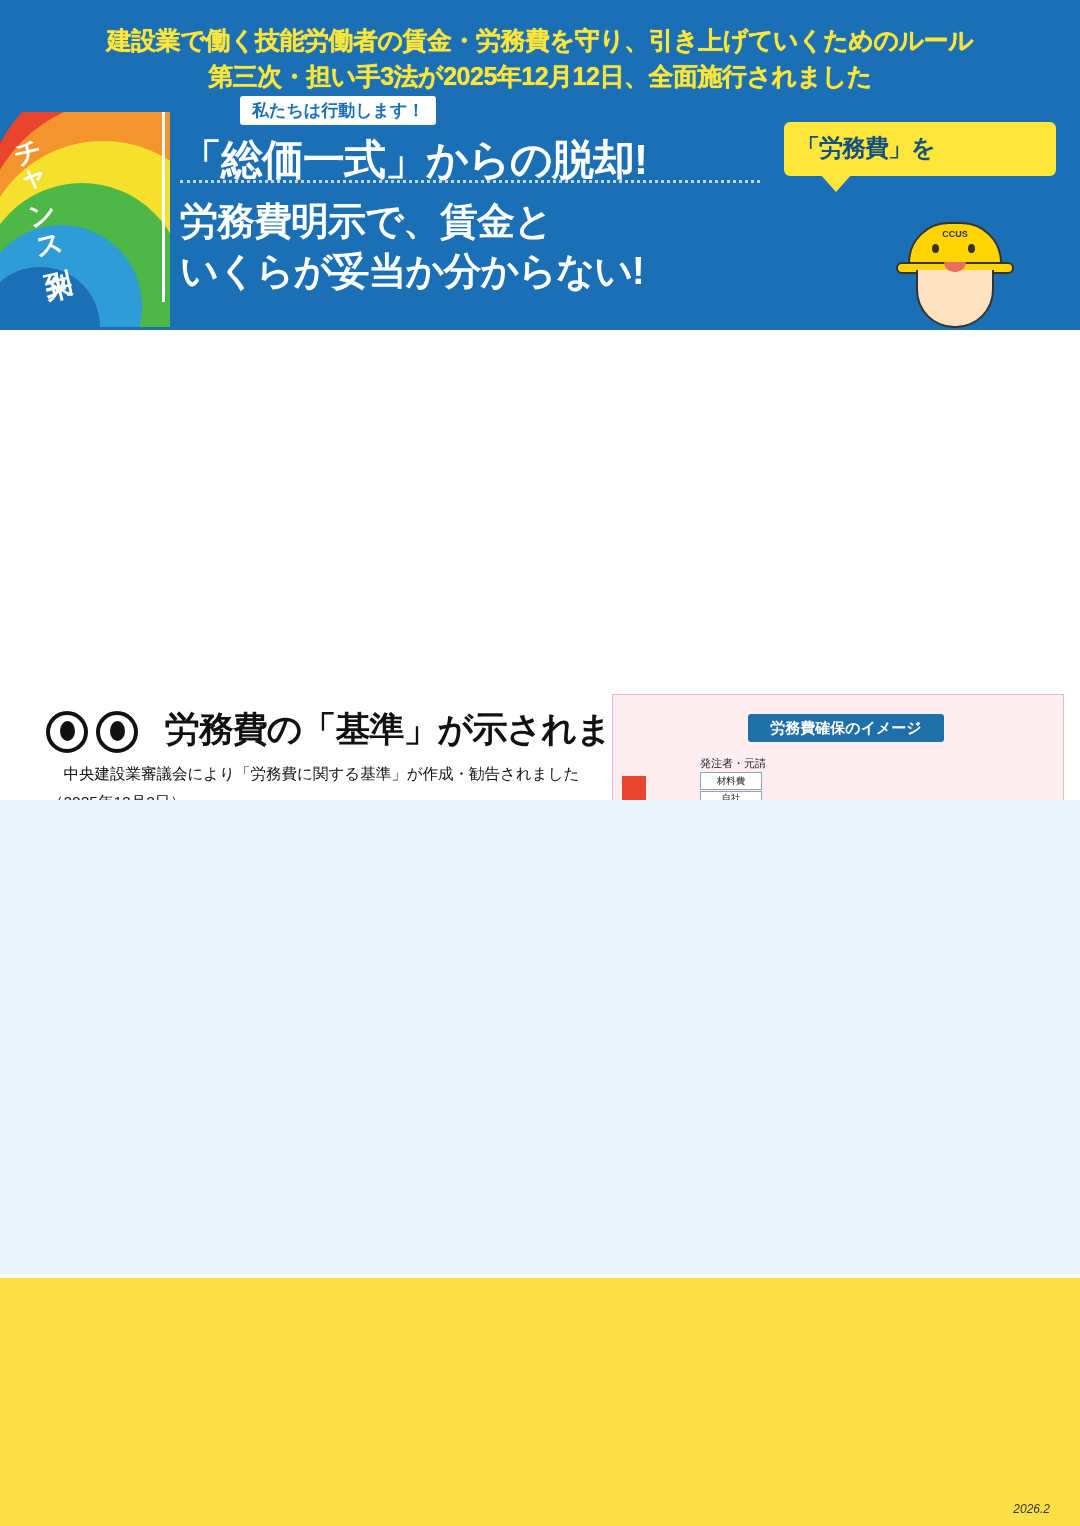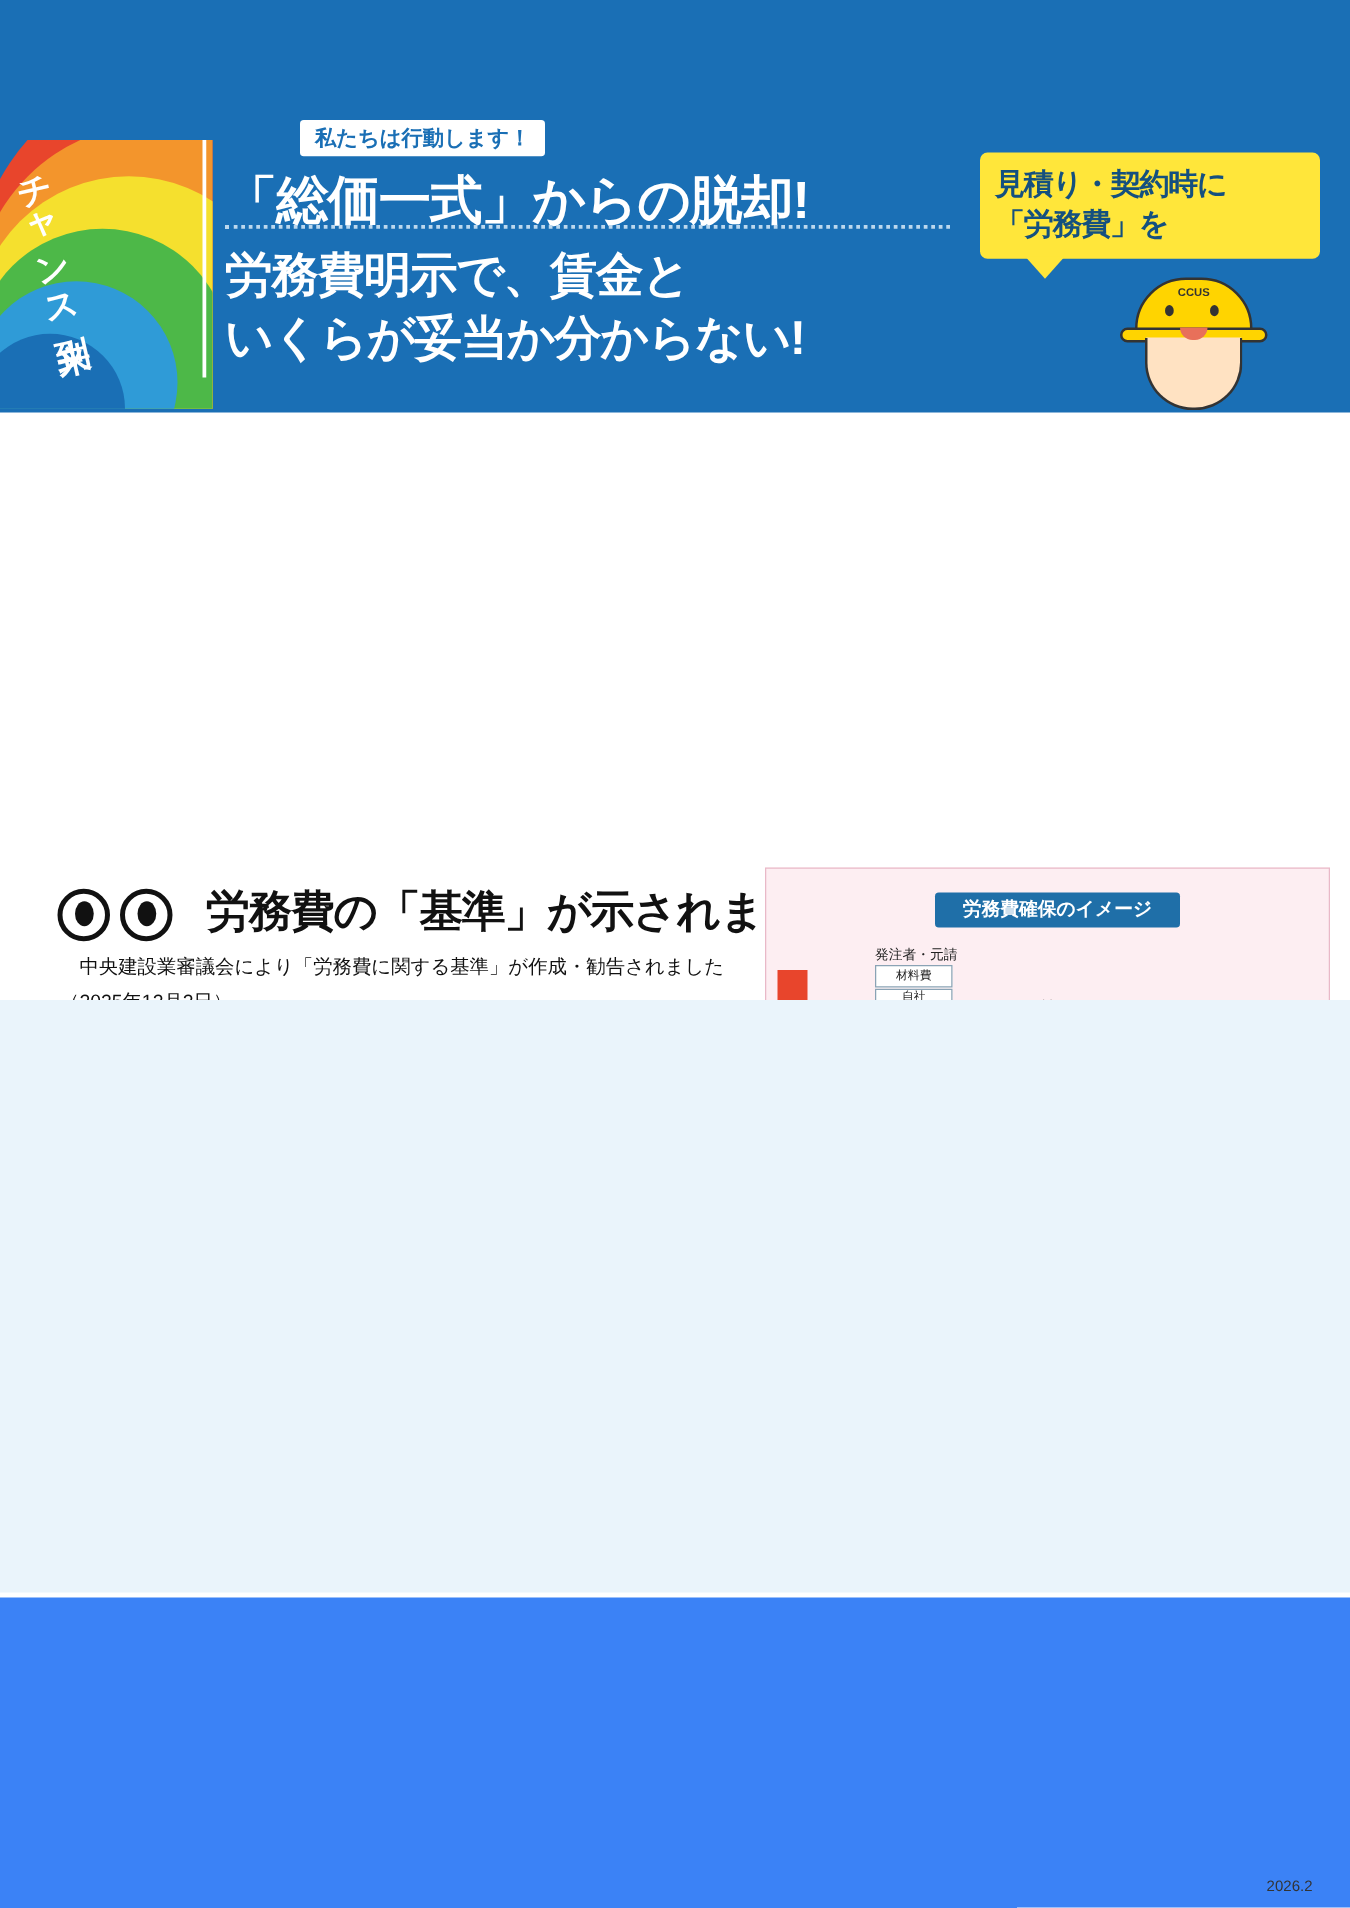--- a/index.html
+++ b/index.html
@@ -185,29 +185,33 @@
   .rabbit .cheek{position:absolute;top:74px;width:12px;height:7px;background:#f9b3c0;border-radius:50%;}
   .rabbit .cheek.l{left:38px;} .rabbit .cheek.r{left:84px;}
 
   
   .sec2{
     position:absolute;left:0;top:800px;width:1080px;height:474px;
     background:#eaf4fb;
   }
 
   
-  .sec3{position:absolute;left:0;top:1278px;width:1080px;height:248px;background:#3b82f6;}
+  .sec3{position:absolute;left:0;top:1278px;width:1080px;height:248px;background:#fde047;font-style:italic;}
   .datestamp{position:absolute;right:30px;bottom:10px;font-size:12px;color:#333;}
 </style>
 </head>
 <body>
 
 <div class="page">
 
   <div class="header">
+    <div class="hdr-top">
+      <div>建設業で働く技能労働者の賃金・労務費を守り、引き上げていくためのルール</div>
+      <div>第三次・担い手3法が2025年12月12日、全面施行されました</div>
+    </div>
 
     <div class="rainbow">
       <i class="r1"></i>
         <i class="r2"></i>
         <i class="r3"></i>
         <i class="r4"></i>
         <i class="r5"></i>
         <i class="r6"></i>
     </div>
 
@@ -218,21 +222,20 @@
 
     <div class="badge-act">私たちは行動します！</div>
     <div class="h1">「総価一式」からの脱却!</div>
     <div class="dots"></div>
     <div class="h2">
       <div>労務費明示で、賃金と</div>
       <div>いくらが妥当か分からない!</div>
     </div>
 
     <div class="yellowbox">
-      <div>見積り・契約時に</div>
       <div>「労務費」を</div>
       <span class="tail"></span>
     </div>
 
     <div class="worker">
       <div class="helmet"></div>
       <div class="ccus">CCUS</div>
       <div class="brim"></div>
       <div class="face"></div>
       <div class="eye l"></div>

